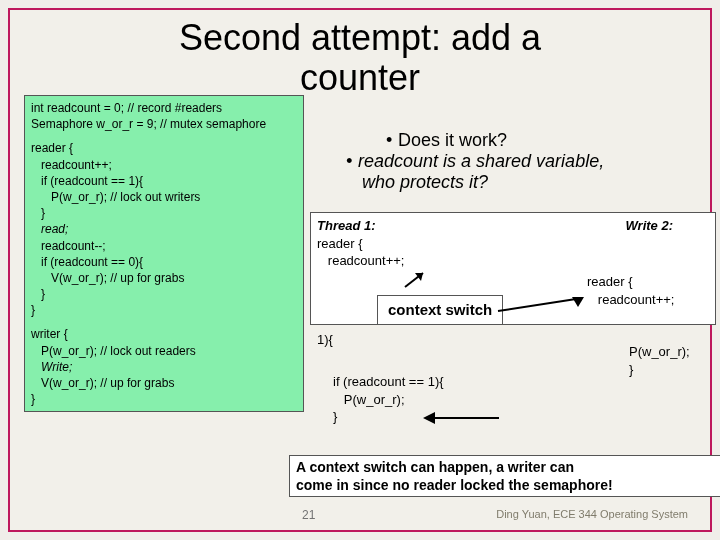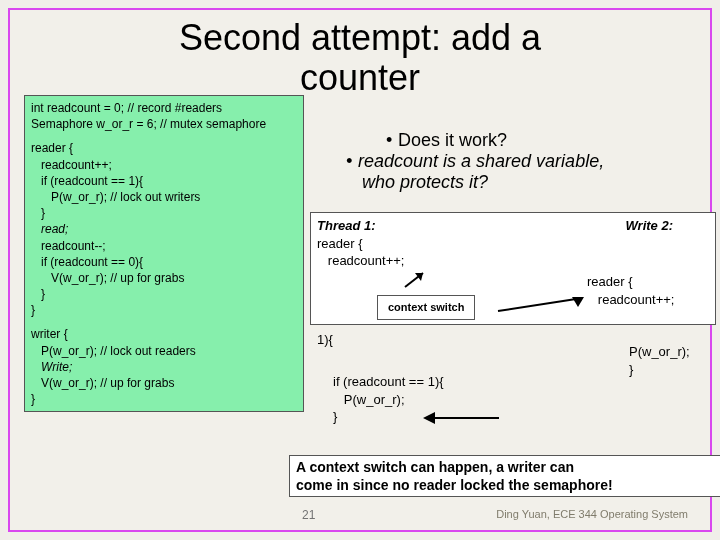--- a/index.html
+++ b/index.html
@@ -8,21 +8,21 @@
     height: 540px;
     font-family: Arial, sans-serif;
     background: #f0eee9;
     position: relative;
     overflow: hidden;
   }
   .slide-border {
     position: absolute;
     left: 8px; top: 8px;
     width: 704px; height: 524px;
-    border: 2px solid #d946ef;
+    border: 2px solid #be185d;
     background: #f2f0ea;
   }
   .title {
     text-align: center;
     font-size: 36px;
     font-family: Arial, sans-serif;
     color: #000;
     padding-top: 8px;
     line-height: 1.1;
   }
@@ -111,21 +111,21 @@
     top: 118px;
     font-size: 13px;
   }
   .ctx-switch {
     position: absolute;
     left: 66px;
     top: 82px;
     border: 1px solid #555;
     background: #fff;
     font-weight: bold;
-    font-size: 11px;
+    font-size: 15px;
     padding: 4px 10px;
   }
   .arrow1 {
     position: absolute;
     left: 90px; top: 54px;
     width: 28px; height: 24px;
     pointer-events: none;
   }
   .arrow2 {
     position: absolute;
@@ -174,21 +174,21 @@
 
 <div class="slide-border">
 
   <div class="title">
     <span>Second attempt: add a</span><br>
     <span>counter</span>
   </div>
 
   <div class="left-box">
     <div>int readcount = 0; // record #readers</div>
-    <div>Semaphore w_or_r = 6; // mutex semaphore</div>
+    <div>Semaphore w_or_r = 9; // mutex semaphore</div>
     <div style="height:8px"></div>
     <div>reader {</div>
     <div style="white-space:pre">   readcount++;</div>
     <div style="white-space:pre">   if (readcount == 1){</div>
     <div style="white-space:pre">      P(w_or_r); // lock out writers</div>
     <div style="white-space:pre">   }</div>
     <div style="white-space:pre;font-style:italic">   read;</div>
     <div style="white-space:pre">   readcount--;</div>
     <div style="white-space:pre">   if (readcount == 0){</div>
     <div style="white-space:pre">      V(w_or_r); // up for grabs</div>

